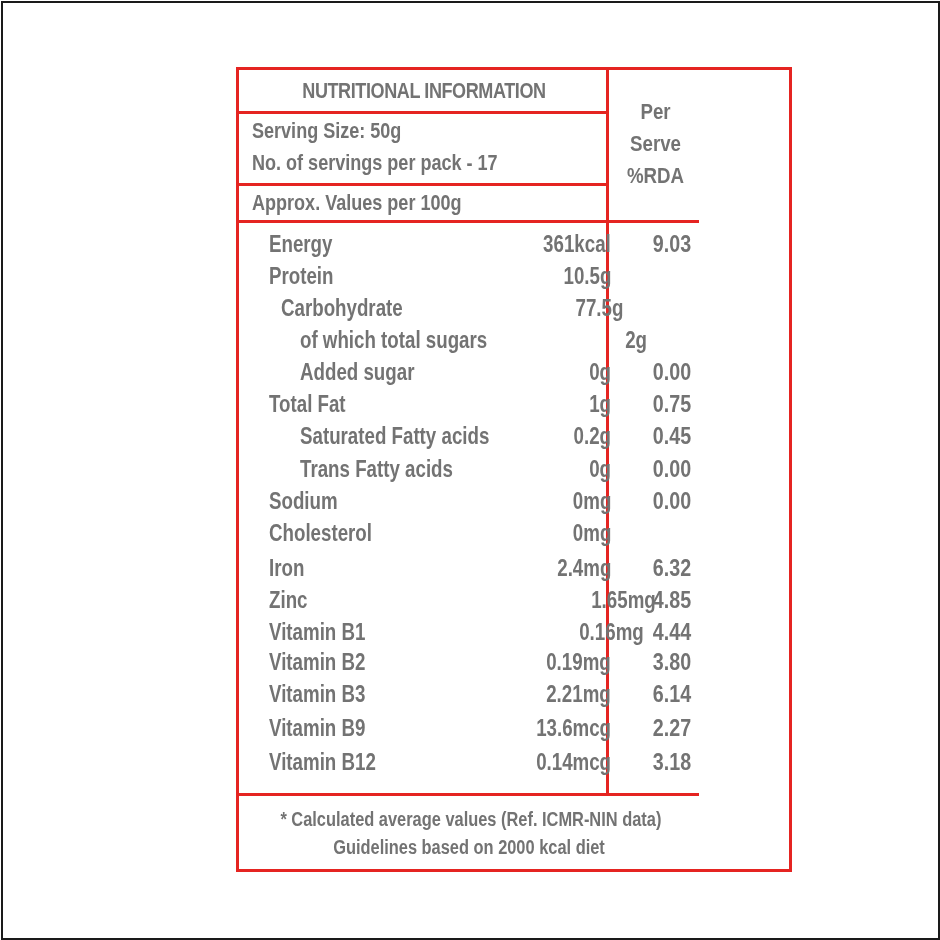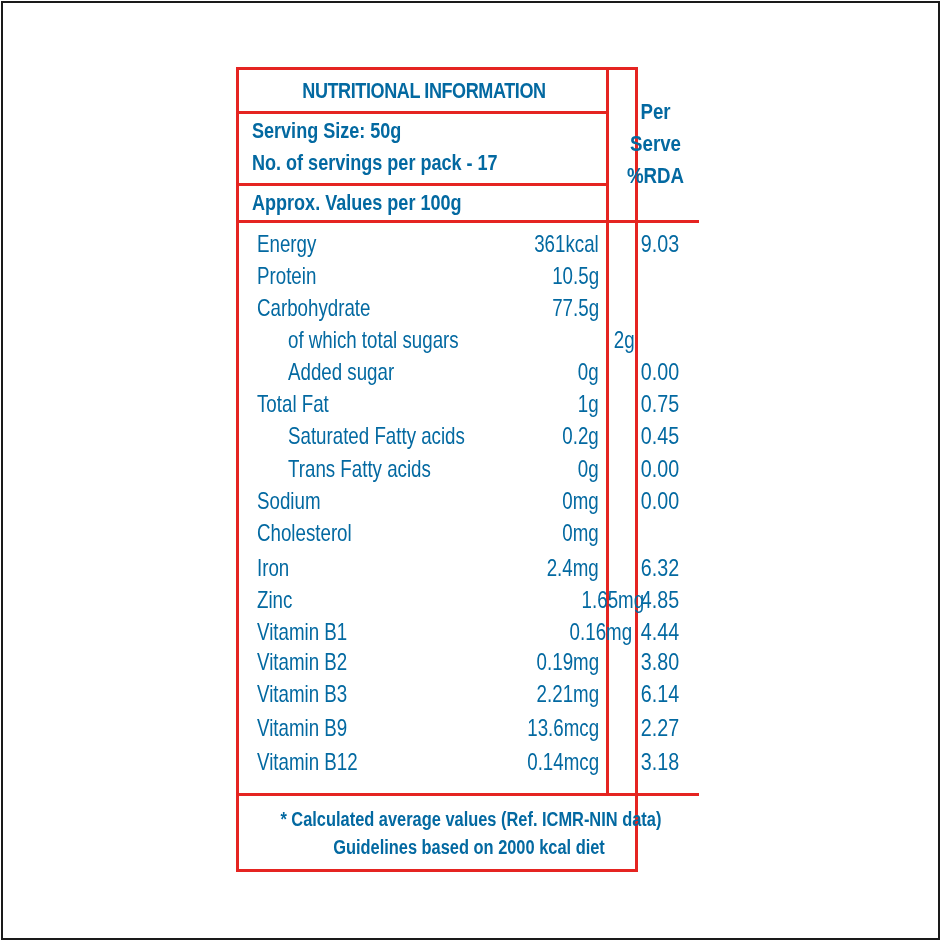--- a/index.html
+++ b/index.html
@@ -5,38 +5,38 @@
   html, body { margin: 0; padding: 0; }
   body {
     width: 940px; height: 940px; background: #ffffff; position: relative; overflow: hidden;
     font-family: "Liberation Sans", sans-serif;
   }
   .frame {
     position: absolute; left: 1px; top: 1px; width: 935px; height: 935px;
     border: 2px solid #1a1a1a; box-sizing: content-box;
   }
   .label-box {
-    position: absolute; left: 236px; top: 67px; width: 402px; height: 805px;
-    border: 3px solid #e52421; box-sizing: border-box; color: #0369a1;
+    position: absolute; left: 236px; top: 67px; width: 556px; height: 805px;
+    border: 3px solid #e52421; box-sizing: border-box; color: #737373;
   }
   .vline { position: absolute; background: #e52421; width: 3px; }
   .hline { position: absolute; background: #e52421; height: 3px; }
   .title {
     position: absolute; left: 0; top: 8px; width: 370px; text-align: center;
     font-weight: bold; font-size: 22px; letter-spacing: -0.5px; transform: scaleX(0.82); transform-origin: center;
   }
   .hdr-text {
     position: absolute; left: 13px; font-weight: bold; font-size: 22px;
     transform: scaleX(0.82); transform-origin: left; white-space: nowrap;
   }
   .rda-head {
     position: absolute; left: 373px; top: 26px; width: 87px; text-align: center;
     font-weight: bold; font-size: 22px; line-height: 32px; transform: scaleX(0.85);
   }
-  .row { position: absolute; left: 4px; width: 460px; height: 32px; font-size: 24px; }
+  .row { position: absolute; left: 16px; width: 460px; height: 32px; font-size: 24px; font-weight: bold; }
   .row .n { position: absolute; left: 14px; top: 0; white-space: nowrap; transform: scaleX(0.78); transform-origin: left; }
   .row .n.indent { left: 45px; }
   .row .v { position: absolute; right: 104px; top: 0; white-space: nowrap; transform: scaleX(0.78); transform-origin: right; text-align: right; }
   .row .r { position: absolute; left: 373px; width: 100px; text-align: center; top: 0; white-space: nowrap; transform: scaleX(0.82); transform-origin: center; left: 367px; }
   .foot {
     position: absolute; left: 0; width: 460px; text-align: center; font-weight: bold; font-size: 20px;
     transform: scaleX(0.82); transform-origin: center; white-space: nowrap;
   }
 </style>
 </head>
@@ -68,21 +68,21 @@
       <div class="row" style="top: 160px;">
         <span class="n">Energy</span>
         <span class="v">361kcal</span>
         <span class="r">9.03</span>
       </div>
       <div class="row" style="top: 192px;">
         <span class="n">Protein</span>
         <span class="v">10.5g</span>
         <span class="r"></span>
       </div>
-      <div class="row" style="top: 224px;">
+      <div class="row" style="top: 224px; margin-left: 12px;">
         <span class="n">Carbohydrate</span>
         <span class="v">77.5g</span>
         <span class="r"></span>
       </div>
       <div class="row" style="top: 256px; padding-left: 36px;">
         <span class="n indent">of which total sugars</span>
         <span class="v">2g</span>
         <span class="r"></span>
       </div>
       <div class="row" style="top: 288px;">

